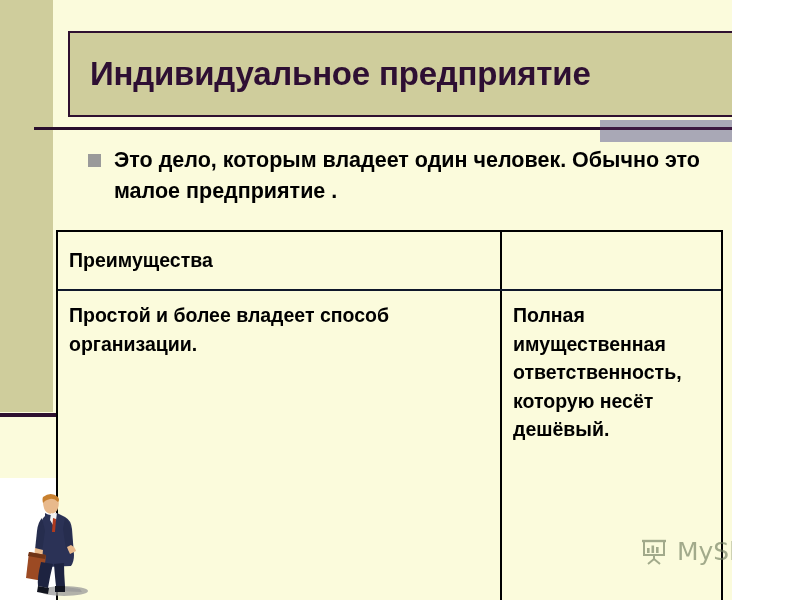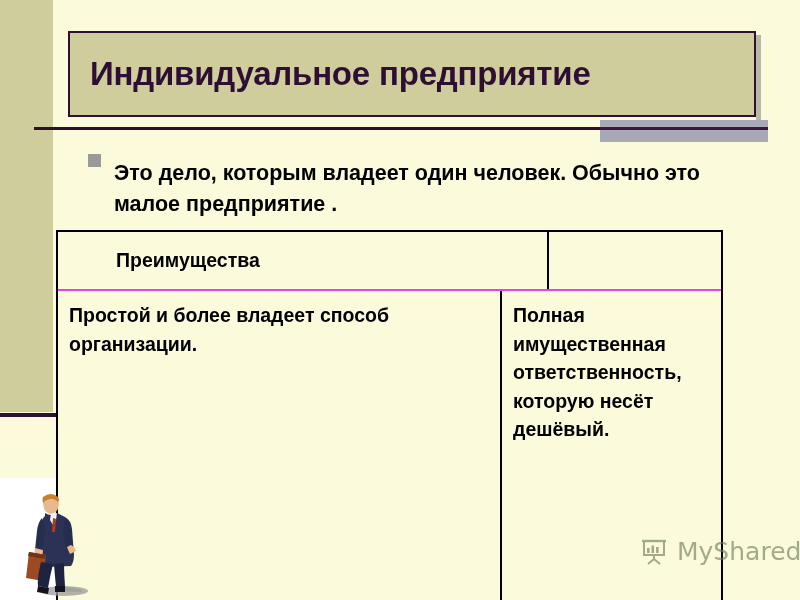--- a/index.html
+++ b/index.html
@@ -2,21 +2,21 @@
 <html><head>
 <meta charset="utf-8">
 <style>
   html, body {
     margin: 0;
     padding: 0;
     background: #ffffff;
   }
   #slide {
     position: relative;
-    width: 800px;
+    width: 732px;
     height: 600px;
     overflow: hidden;
     background: #fbfbdc;
     font-family: "Liberation Sans", sans-serif;
   }
 
   
   .left-band {
     position: absolute;
     left: 0;
@@ -116,43 +116,41 @@
     margin-top: 9px;
     margin-right: 13px;
     flex: none;
   }
   .bullet-text {
     color: #000000;
     font-size: 21.5px;
     font-weight: bold;
     line-height: 31px;
     max-width: 600px;
-    margin-top: 13px;
   }
 
   
   .tbl {
     position: absolute;
     left: 56px;
     top: 230px;
     width: 667px;
     height: 372px;
     border: 2px solid #000000;
     border-bottom: none;
     box-sizing: border-box;
     background: #fbfbdc;
     display: flex;
     flex-direction: column;
   }
   .tbl-head {
     display: flex;
     height: 57px;
-    border-bottom: 2px solid #d946ef;
+    border-bottom: 2px solid #0f172a;
     flex: none;
-    padding-left: 47px;
   }
   .tbl-body {
     display: flex;
     flex: 1 1 auto;
   }
   .col-left {
     width: 444px;
     box-sizing: border-box;
     border-right: 2px solid #000000;
     flex: none;

